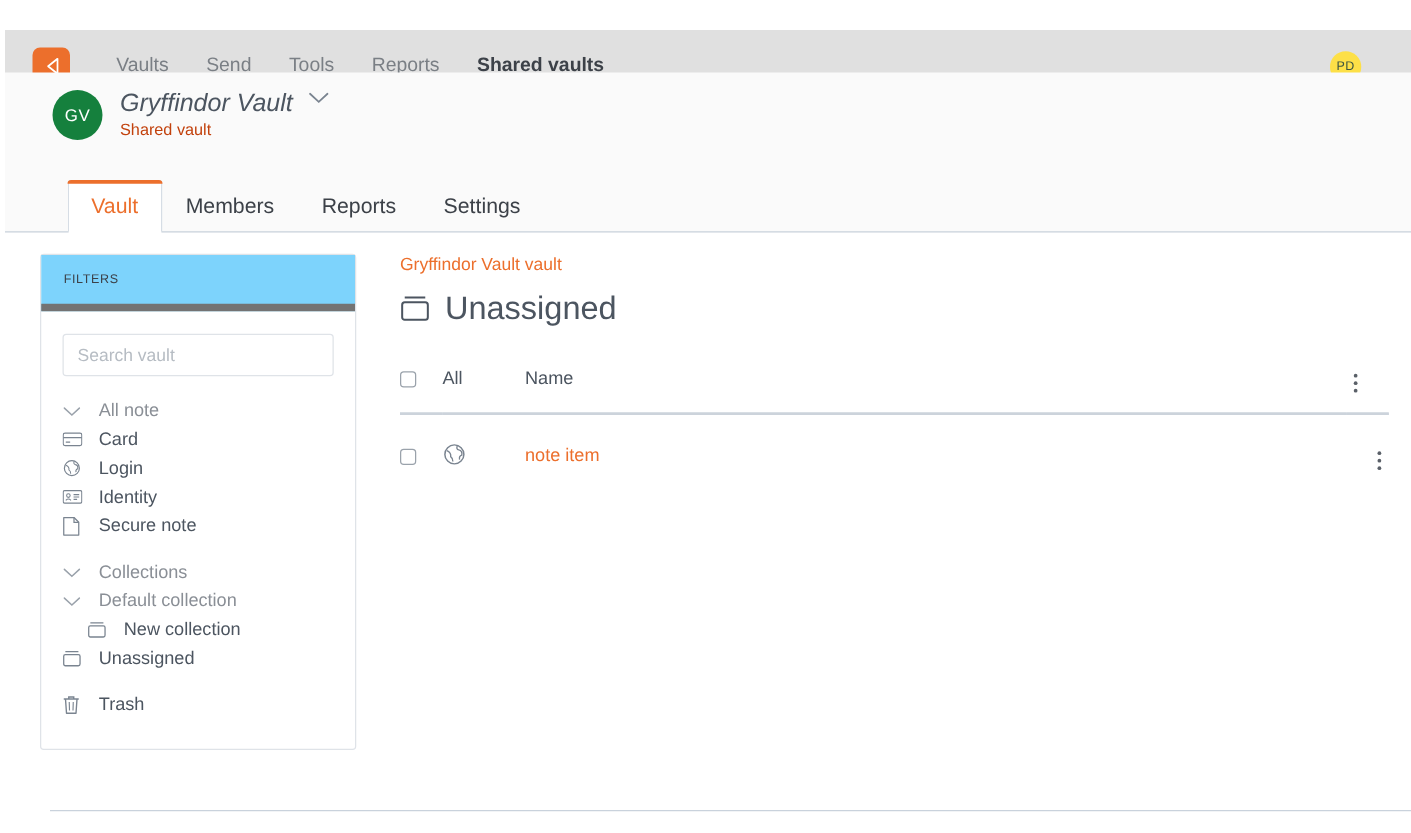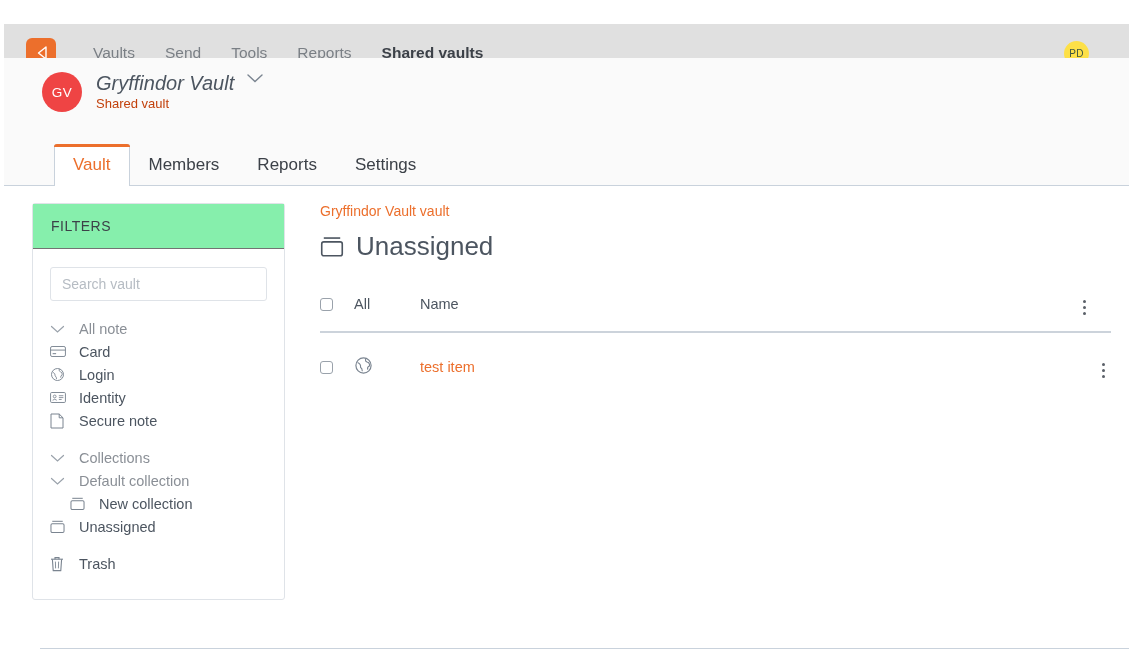--- a/index.html
+++ b/index.html
@@ -68,21 +68,21 @@
     background: #fafafa;
     border-bottom: 1px solid #c9d2dc;
   }
   .vault-id {
     position: absolute;
     top: 14px; left: 38px;
     display: flex; align-items: center;
   }
   .vault-avatar {
     width: 40px; height: 40px; border-radius: 50%;
-    background: #ef4444;
+    background: #15803d;
     color: #ffffff;
     font-size: 13.5px;
     display: flex; align-items: center; justify-content: center;
     letter-spacing: .4px;
     margin-right: 14px;
   }
   .vault-text { line-height: 1.1; }
   .vault-title-row { display: flex; align-items: flex-start; font-style: italic; }
   .vault-title {
     font-size: 20px;
@@ -145,24 +145,24 @@
   
   .filters {
     position: absolute;
     top: 16px; left: 28px;
     width: 253px;
     border: 1px solid #dfe3e8;
     border-radius: 3px;
     background: #ffffff;
   }
   .filters-head {
-    background: #86efac;
-    border-bottom: 1px solid #737373;
+    background: #7dd3fc;
+    border-bottom: 6px solid #737373;
     padding: 14px 18px;
-    font-size: 14px;
+    font-size: 10px;
     letter-spacing: .5px;
     color: #3c4148;
   }
   .filters-body { padding: 18px 17px 24px; }
   .search-input {
     width: 100%;
     height: 34px;
     border: 1px solid #dfe3e8;
     border-radius: 3px;
     padding: 0 11px;
@@ -473,21 +473,21 @@
           </td>
           <td class="col-icon">
             <span class="row-icon">
               <svg width="19" height="19" viewBox="0 0 16 16" aria-hidden="true">
                 <circle cx="8" cy="8" r="6.4" fill="none" stroke="#7a8490" stroke-width="1"></circle>
                 <path d="M3 5.5 Q6 7 5.5 9.5 Q7 10.5 7 12.8 M10 2 Q9 4.5 11 5 Q13.5 5.5 13 8.5 Q11 9 11.5 11.5" fill="none" stroke="#7a8490" stroke-width="0.9"></path>
               </svg>
             </span>
           </td>
           <td>
-            <span class="item-link">test item</span>
+            <span class="item-link">note item</span>
           </td>
           <td class="col-menu">
             <span class="kebab">
                 <i></i>
                 <i></i>
                 <i></i>
               </span>
           </td>
         </tr>
       </tbody>

